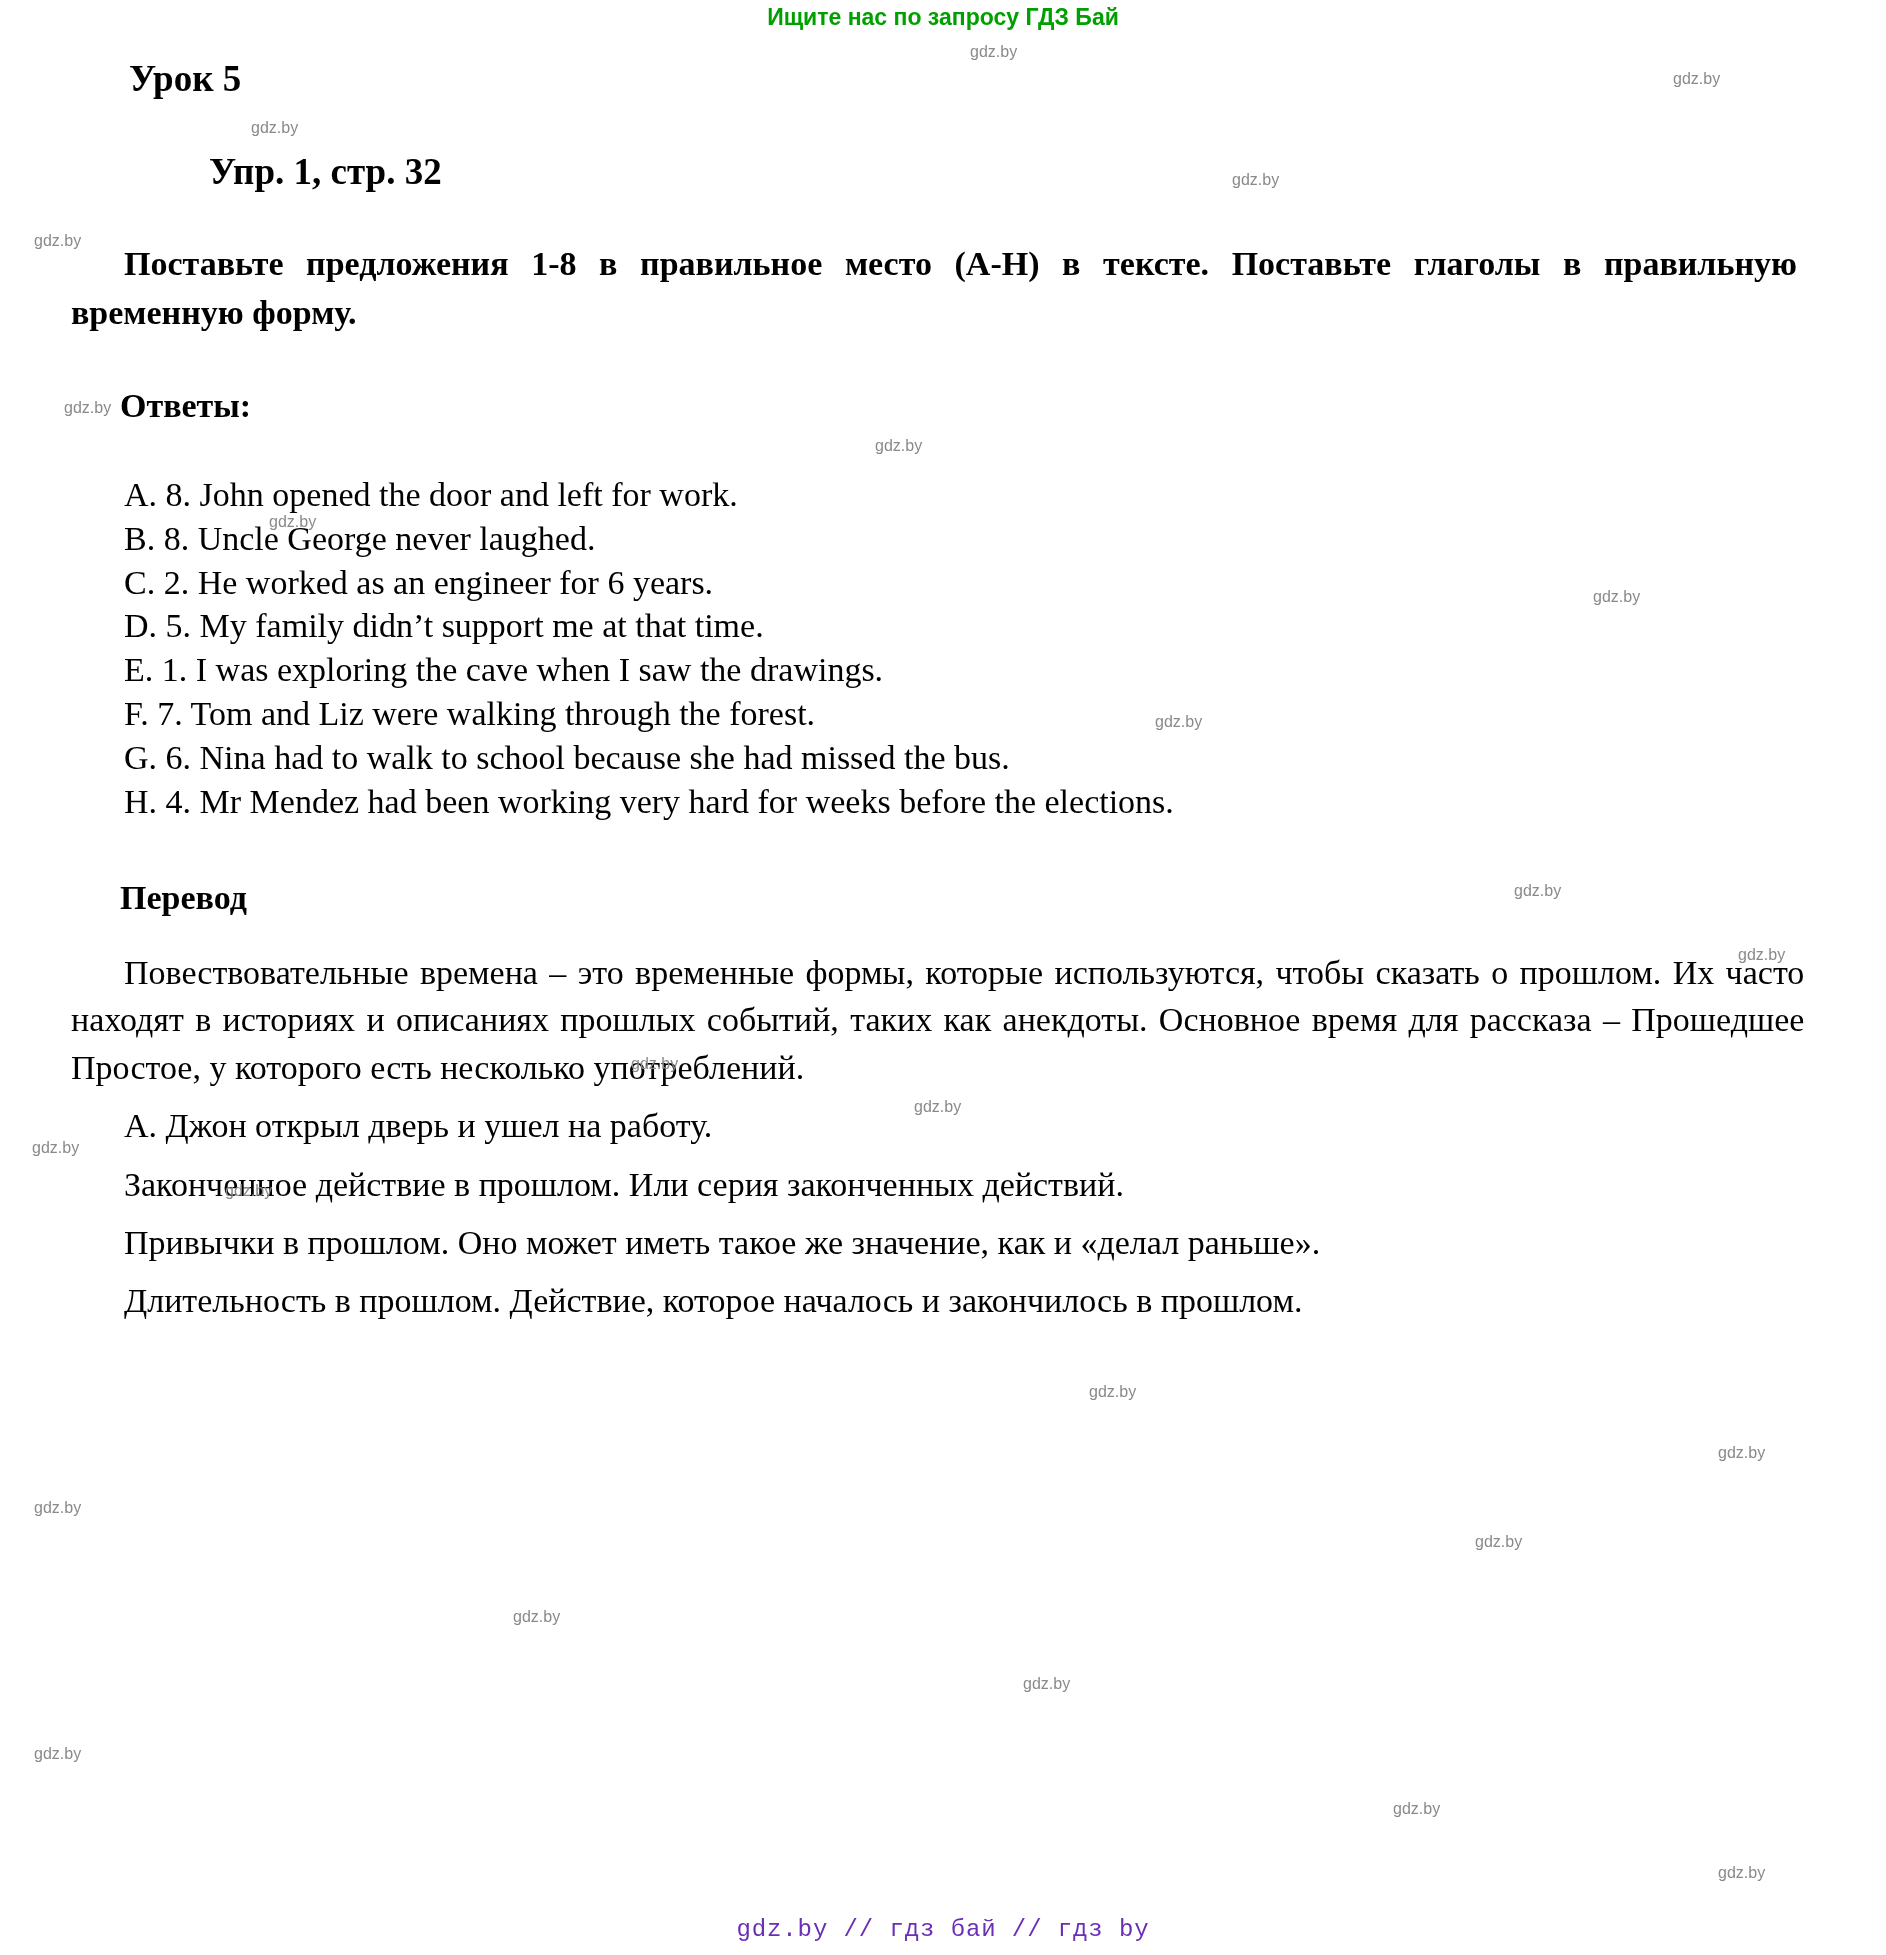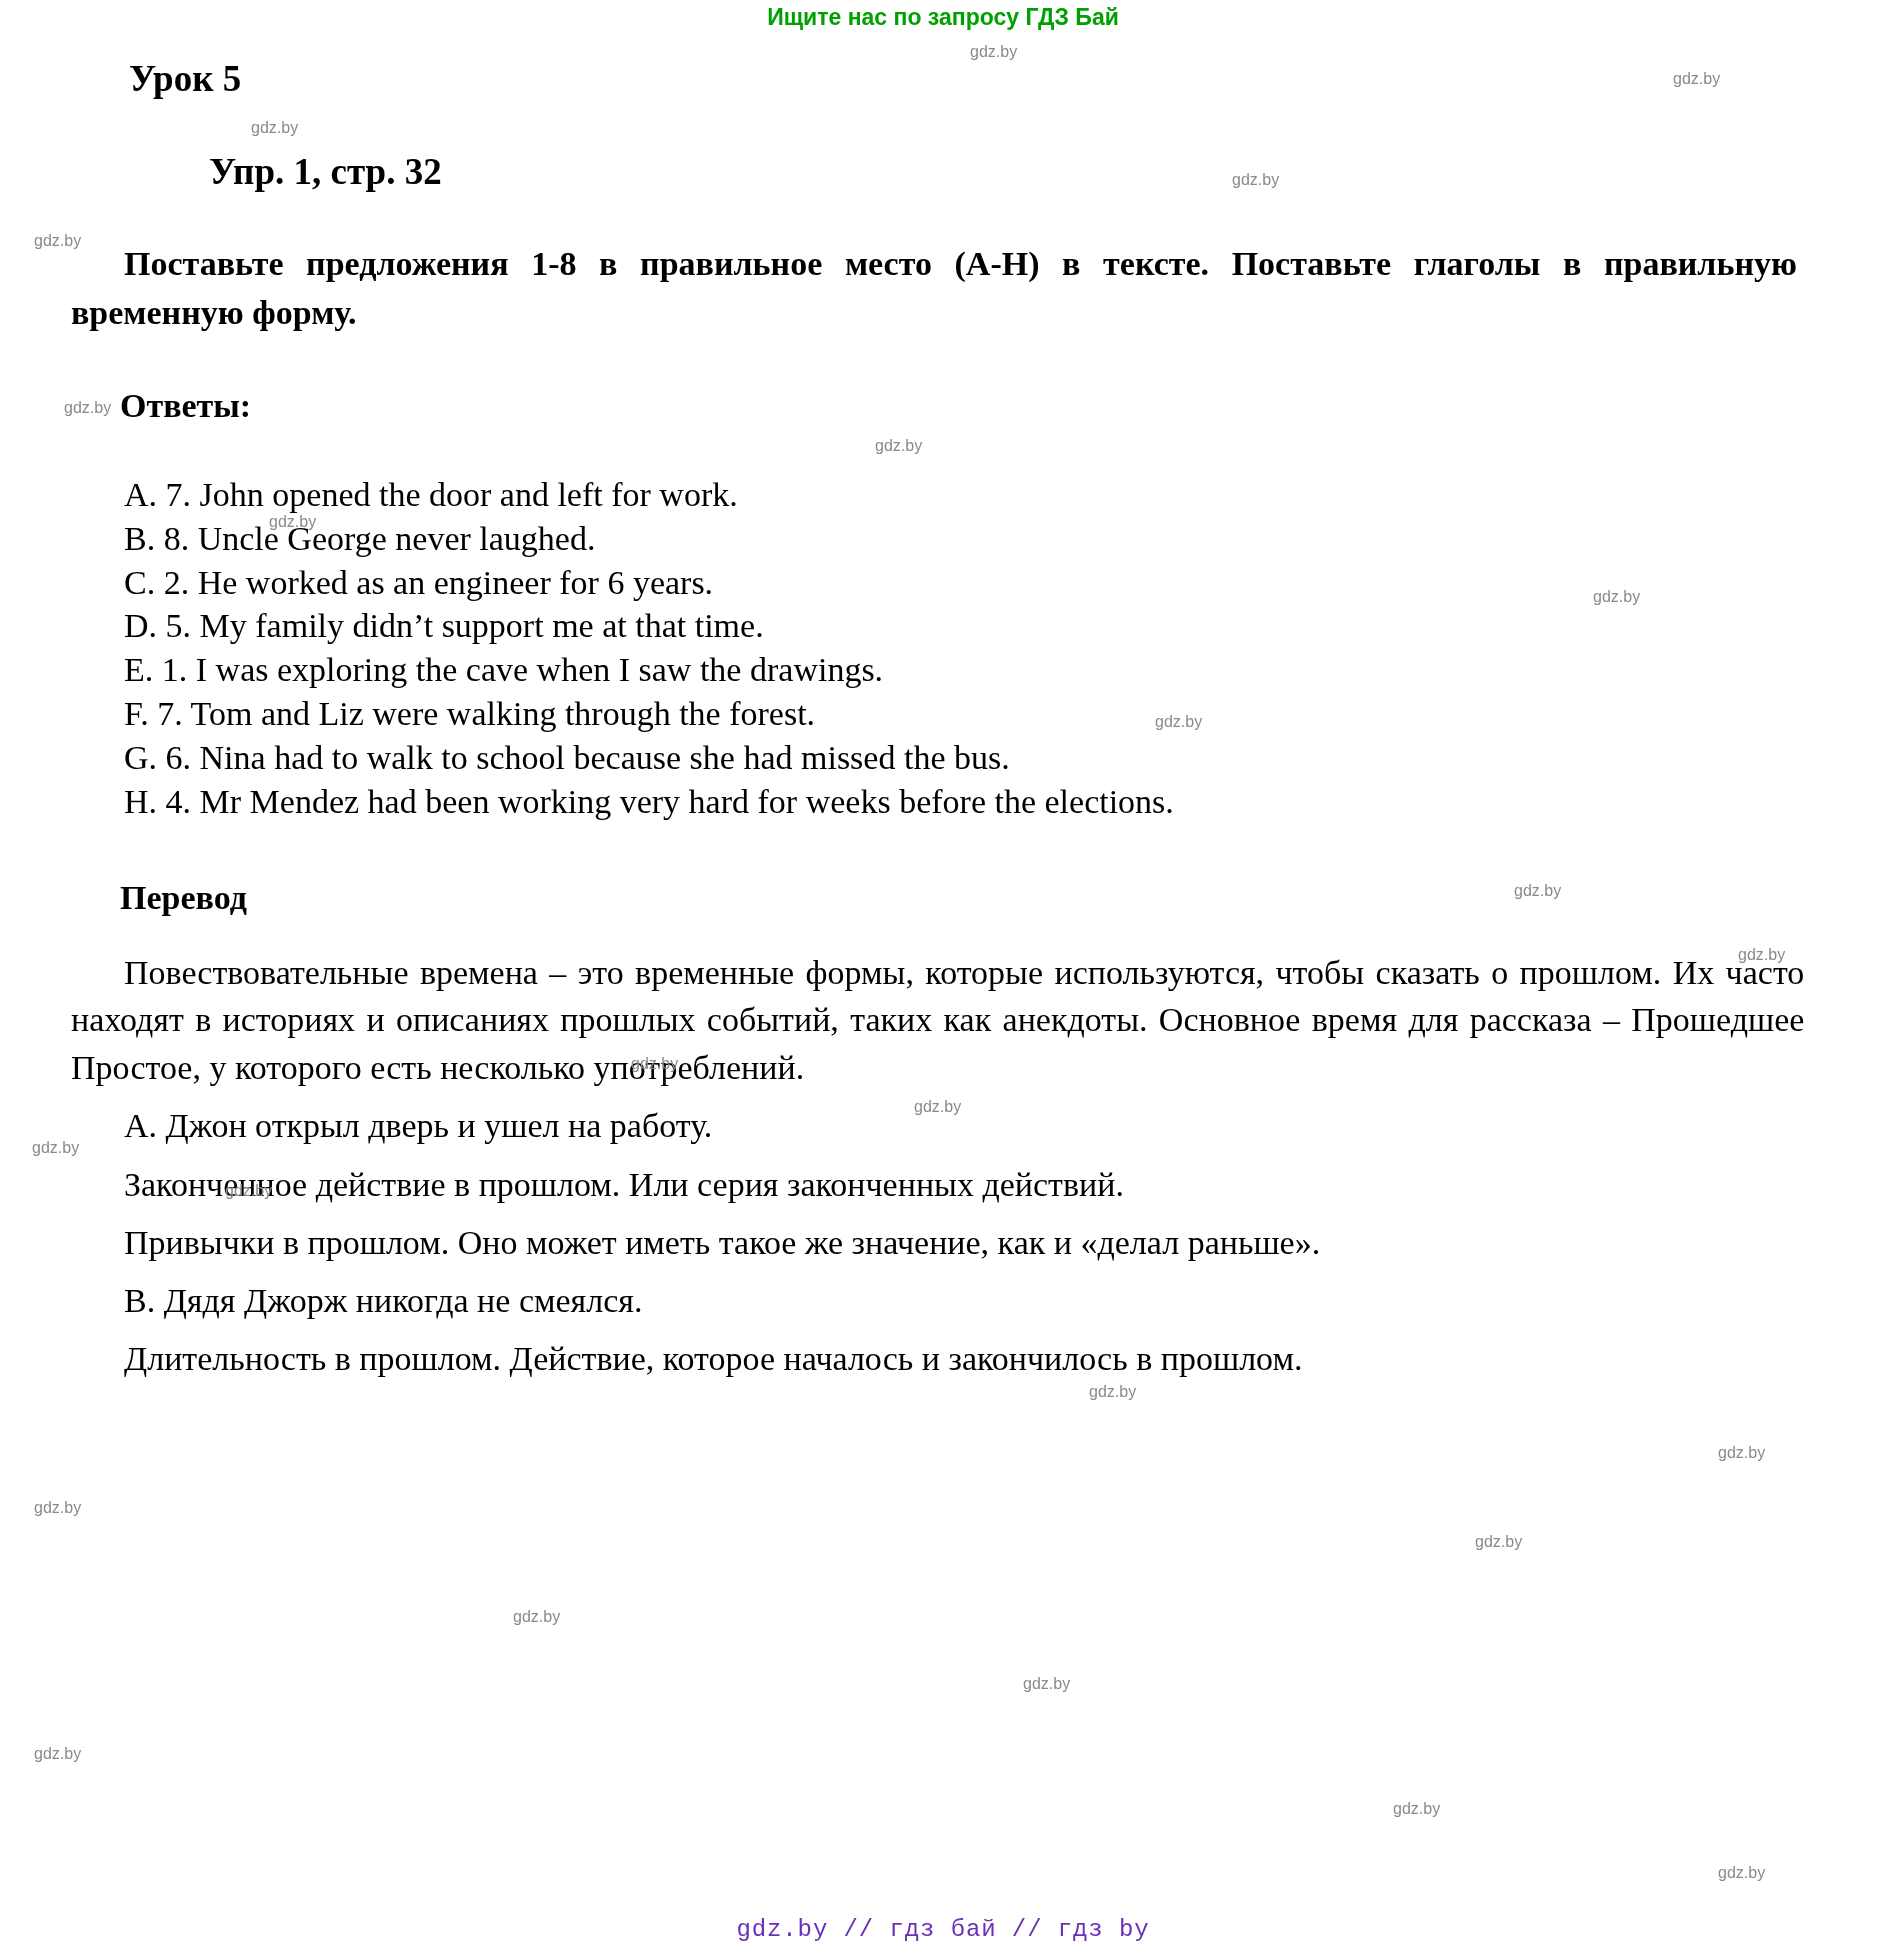--- a/index.html
+++ b/index.html
@@ -127,37 +127,36 @@
 
     <h1 class="lesson">Урок 5</h1>
 
     <h2 class="exercise">Упр. 1, стр. 32</h2>
 
     <p class="task">Поставьте предложения 1-8 в правильное место (A-H) в тексте. Поставьте глаголы в правильную временную форму.</p>
 
     <h3 class="answers-head">Ответы:</h3>
 
     <ul class="answers">
-      <li>A. 7. John opened the door and left for work.</li>
+      <li>A. 8. John opened the door and left for work.</li>
       <li>B. 8. Uncle George never laughed.</li>
       <li>C. 2. He worked as an engineer for 6 years.</li>
       <li>D. 5. My family didn’t support me at that time.</li>
       <li>E. 1. I was exploring the cave when I saw the drawings.</li>
       <li>F. 7. Tom and Liz were walking through the forest.</li>
       <li>G. 6. Nina had to walk to school because she had missed the bus.</li>
       <li>H. 4. Mr Mendez had been working very hard for weeks before the elections.</li>
     </ul>
 
     <h3 class="translation-head">Перевод</h3>
 
     <p class="tr">Повествовательные времена – это временные формы, которые используются, чтобы сказать о прошлом. Их часто находят в историях и описаниях прошлых событий, таких как анекдоты. Основное время для рассказа – Прошедшее Простое, у которого есть несколько употреблений.</p>
     <p class="tr tight">A. Джон открыл дверь и ушел на работу.</p>
     <p class="tr tight">Законченное действие в прошлом. Или серия законченных действий.</p>
     <p class="tr tight">Привычки в прошлом. Оно может иметь такое же значение, как и «делал раньше».</p>
-    <p class="tr tight">B. Дядя Джорж никогда не смеялся.</p>
     <p class="tr tight last">Длительность в прошлом. Действие, которое началось и закончилось в прошлом.</p>
 
   </div>
 
   <div class="footer">gdz.by  //  гдз бай  //  гдз by</div>
 
   <div id="watermark-layer">
       <div class="wm" style="left: 970px; top: 43px;">gdz.by</div>
       <div class="wm" style="left: 1673px; top: 70px;">gdz.by</div>
       <div class="wm" style="left: 251px; top: 119px;">gdz.by</div>

